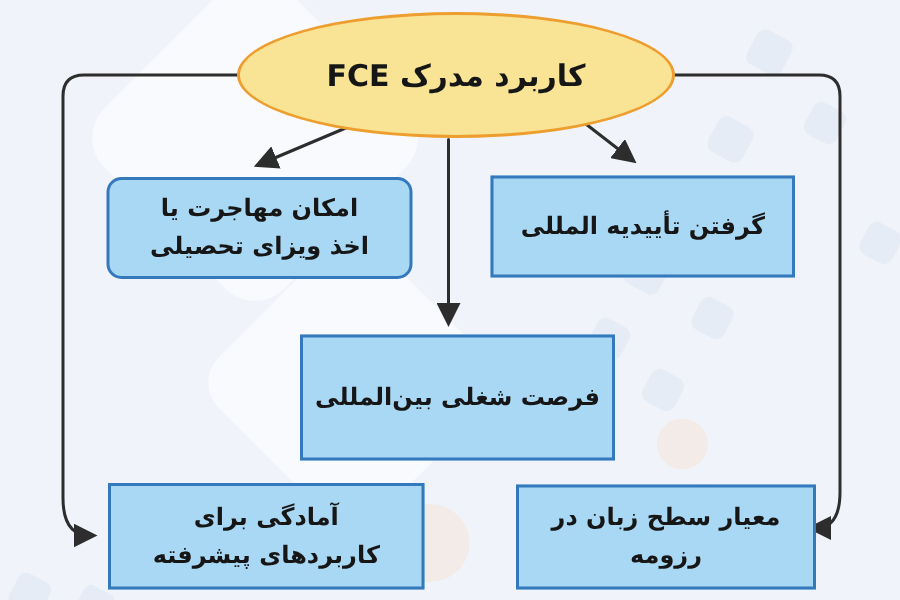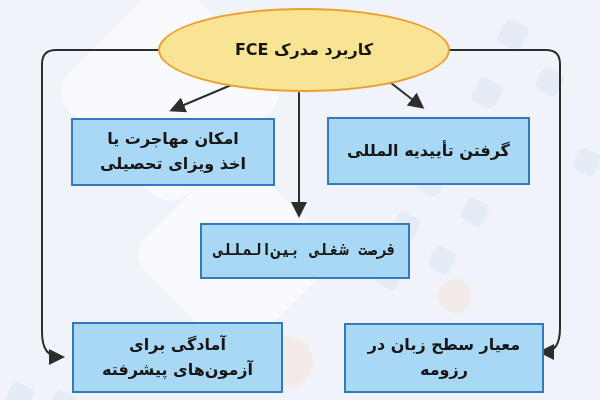--- a/index.html
+++ b/index.html
@@ -44,30 +44,30 @@
     color: var(--text);
     font-weight: bold;
   }
   .node span { white-space: pre-line; line-height: 1.55; }
   .root-ellipse {
     left: 158px; top: 8px;
     width: 292px; height: 84px;
     background: var(--ellipse-fill);
     border: 2px solid var(--ellipse-border);
     border-radius: 50%;
-    font-size: 16px;
+    font-size: 20px;
   }
   .box {
     background: var(--node-fill);
     border: 2px solid var(--node-border);
     font-size: 16px;
   }
-  .box-immigration   { left: 71px;  top: 118px; width: 204px; height: 68px; }
+  .box-immigration   { left: 71px;  top: 118px; width: 204px; height: 68px; border-radius: 10px; }
   .box-university    { left: 327px; top: 117px; width: 203px; height: 68px; }
-  .box-job           { left: 200px; top: 223px; width: 210px; height: 56px; font-family: Liberation Mono, monospace; }
+  .box-job           { left: 200px; top: 223px; width: 210px; height: 84px; }
   .box-exams         { left: 72px;  top: 322px; width: 211px; height: 71px; }
   .box-resume        { left: 344px; top: 323px; width: 200px; height: 70px; }
   .wm-tile { fill: #dde6f3; opacity: 0.55; }
   .wm-big  { fill: #ffffff; opacity: 0.55; }
   .wm-blob { fill: #f6dcc9; opacity: 0.38; }
 </style>
 </head>
 <body>
 
 <div class="canvas">
@@ -125,20 +125,20 @@
   <div class="node box box-university">
     <span>گرفتن تأییدیه المللی</span>
   </div>
 
   <div class="node box box-job">
     <span>فرصت شغلی بین‌المللی</span>
   </div>
 
   <div class="node box box-exams">
     <span>آمادگی برای
-آزمون‌های پیشرفته</span>
+کاربرد‌های پیشرفته</span>
   </div>
 
   <div class="node box box-resume">
     <span>معیار سطح زبان در رزومه</span>
   </div>
 
 </div>
 
 </body></html>

